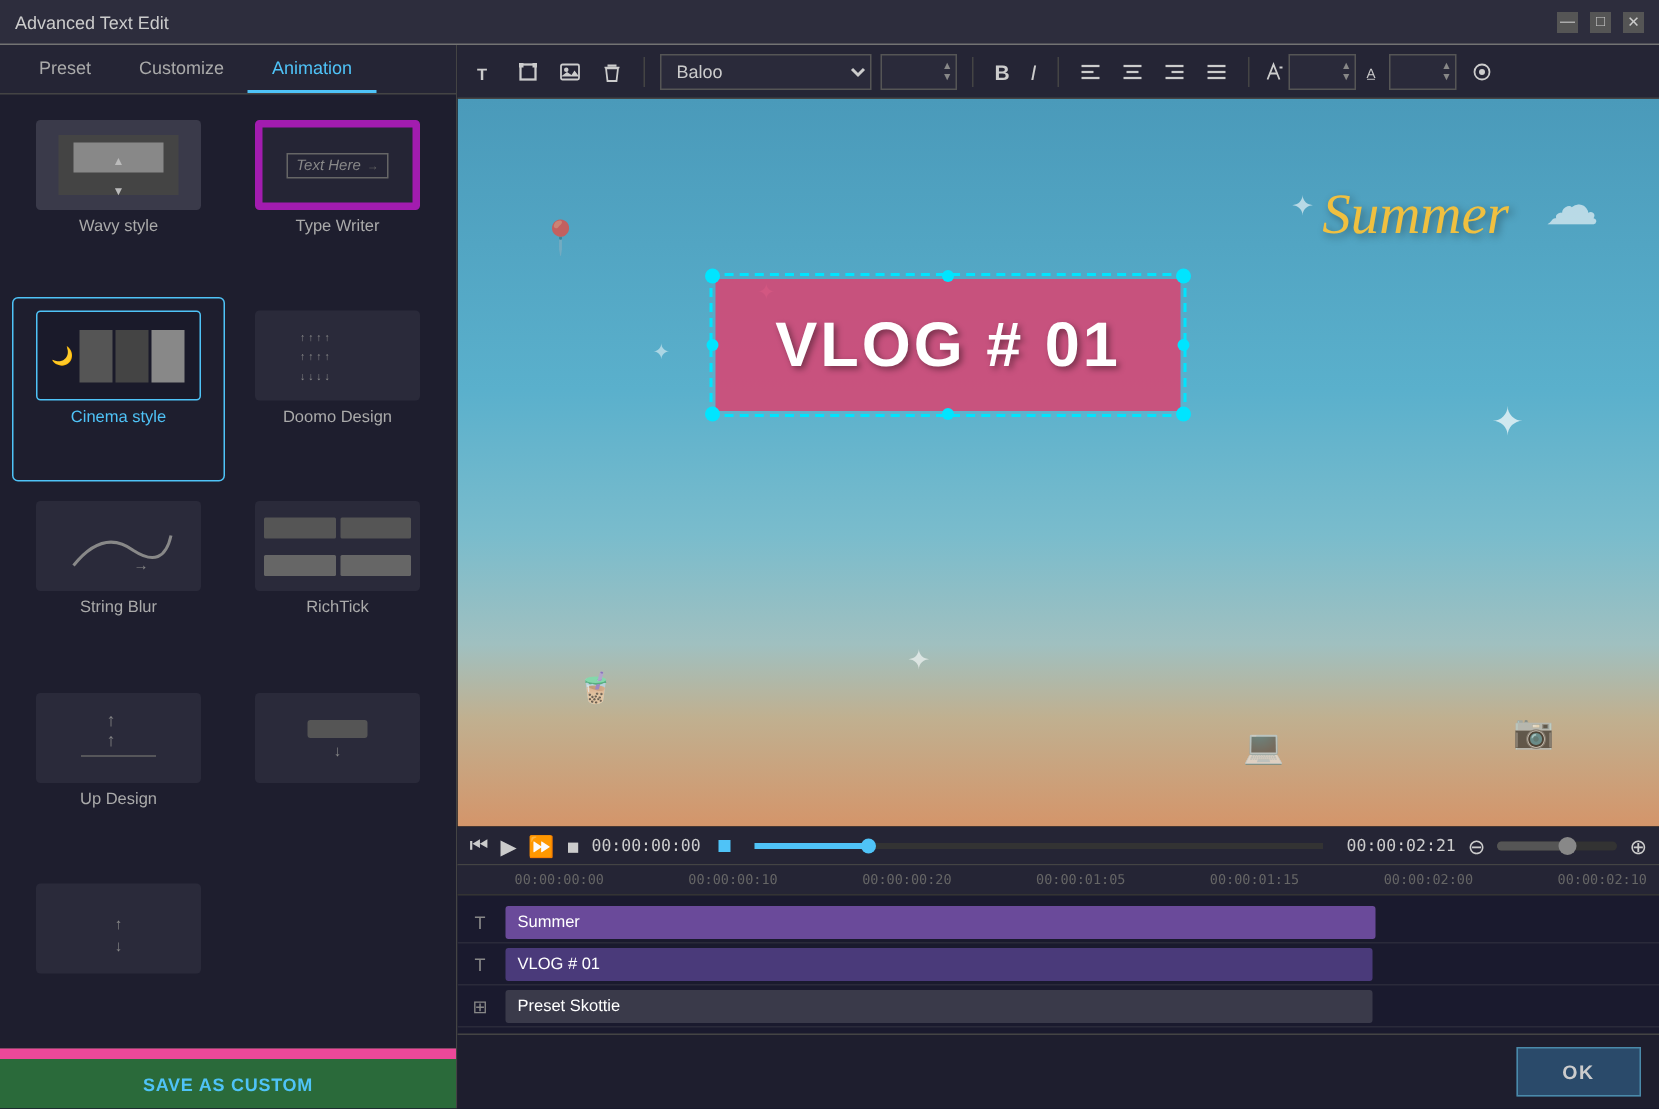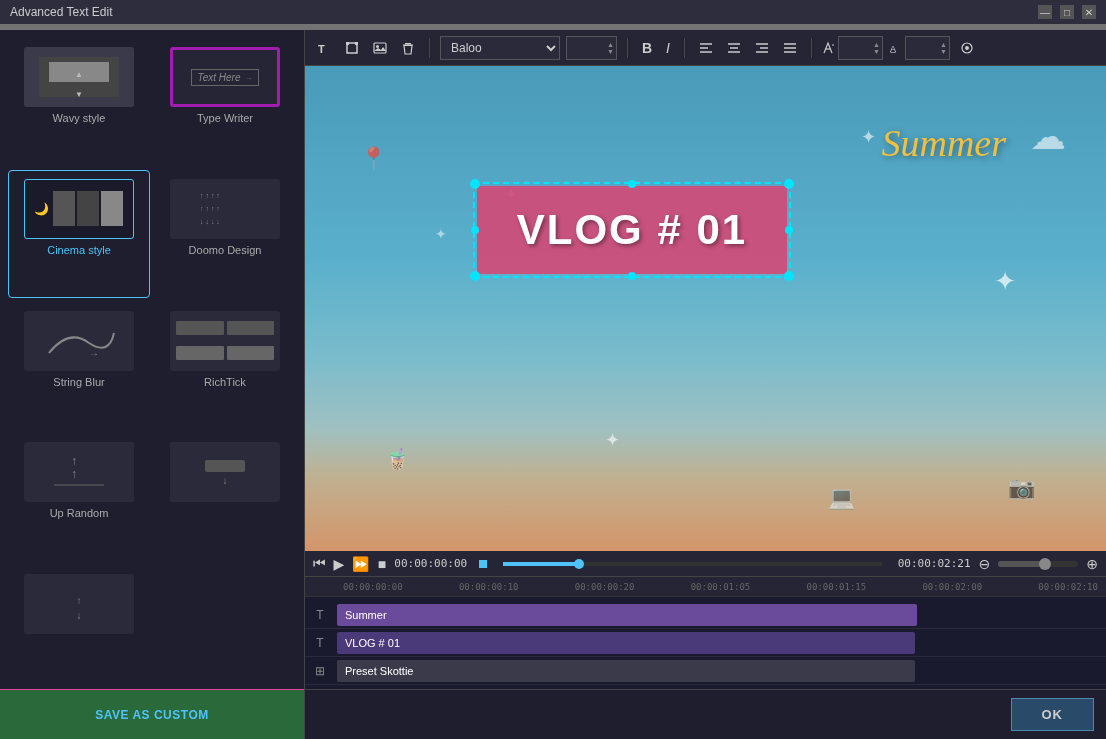--- a/index.html
+++ b/index.html
@@ -6,21 +6,21 @@
     body { background: #1a1a2e; color: #ccc; font-family: 'Segoe UI', Arial, sans-serif; font-size: 12px; width: 1106px; height: 739px; overflow: hidden; }
     
     
     .title-bar {
       background: #2d2d3d;
       height: 30px;
       display: flex;
       align-items: center;
       padding: 0 10px;
       justify-content: space-between;
-      border-bottom: 6px solid #737373;
+      border-bottom: 1px solid #737373;
     }
     .title-bar-title { font-size: 12px; color: #ccc; }
     .title-bar-controls { display: flex; gap: 8px; }
     .title-btn { width: 14px; height: 14px; background: #555; border: none; color: #ccc; font-size: 10px; cursor: pointer; display: flex; align-items: center; justify-content: center; }
 
     
     .main-layout { display: flex; height: calc(739px - 30px); }
 
     
     .left-panel {
@@ -88,40 +88,40 @@
     .no-anim-thumb {
       display: flex;
       align-items: center;
       justify-content: center;
     }
 
     
     .wavy-thumb { background: #3a3a4a; }
 
     
-    .tw-thumb { background: #2a2a3a; border: 3px solid #a21caf; align-items: center; }
+    .tw-thumb { background: #2a2a3a; border: 5px solid #a21caf; align-items: center; }
 
     
     .cinema-thumb { background: #2a2a3a; }
 
     
     .save-custom-btn {
       background: #2a6a3a;
       border: none;
       color: #4fc3f7;
       padding: 8px;
       cursor: pointer;
       font-size: 12px;
       font-weight: bold;
       letter-spacing: 0.5px;
-      height: 50px;
+      height: 40px;
       display: flex;
       align-items: center;
       justify-content: center;
-      border-top: 1px solid #ec4899;
+      border-top: 7px solid #ec4899;
     }
 
     
     .right-panel {
       flex: 1;
       display: flex;
       flex-direction: column;
       background: #1a1a2e;
     }
 
@@ -146,21 +146,21 @@
       align-items: center;
     }
     .toolbar-divider { width: 1px; height: 20px; background: #444; margin: 0 4px; }
     .font-select {
       background: #2a2a3a;
       border: 1px solid #555;
       color: #ccc;
       padding: 2px 6px;
       font-size: 12px;
       height: 24px;
-      width: 120px;
+      width: 141px;
     }
     .font-size-input {
       background: #2a2a3a;
       border: 1px solid #555;
       color: #ccc;
       padding: 2px 4px;
       font-size: 12px;
       height: 24px;
       width: 50px;
       text-align: center;
@@ -337,20 +337,25 @@
     <button class="title-btn">—</button>
     <button class="title-btn">□</button>
     <button class="title-btn">✕</button>
   </div>
 </div>
 
 <div class="main-layout">
 
   <div class="left-panel">
 
+    <div class="tabs">
+      <div class="tab">Preset</div>
+      <div class="tab">Customize</div>
+      <div class="tab active">Animation</div>
+    </div>
 
     <div class="animation-grid scrollable-left">
 
 
       <div class="anim-item">
         <div class="anim-thumb wavy-thumb">
           <svg width="90" height="50" viewBox="0 0 90 50">
             <rect x="5" y="5" width="80" height="40" fill="#444"></rect>
             <rect x="15" y="10" width="60" height="20" fill="#888"></rect>
             <text x="45" y="25" fill="#bbb" font-size="8" text-anchor="middle">▲</text>
@@ -418,21 +423,21 @@
 
 
       <div class="anim-item">
         <div class="anim-thumb upinsert-thumb" style="flex-direction:column; gap:4px;">
           <svg width="60" height="45" viewBox="0 0 60 45">
             <text x="25" y="15" fill="#888" font-size="12" text-anchor="middle">↑</text>
             <text x="25" y="28" fill="#888" font-size="12" text-anchor="middle">↑</text>
             <line x1="5" y1="35" x2="55" y2="35" stroke="#666" stroke-width="1"></line>
           </svg>
         </div>
-        <span class="anim-label">Up Random</span>
+        <span class="anim-label">Up Design</span>
       </div>
 
       <div class="anim-item">
         <div class="anim-thumb" style="background:#2a2a3a;">
           <svg width="60" height="40" viewBox="0 0 60 40">
             <rect x="10" y="8" width="40" height="12" fill="#555" rx="2"></rect>
             <text x="30" y="32" fill="#888" font-size="10" text-anchor="middle">↓</text>
           </svg>
         </div>
         <span class="anim-label"></span>

